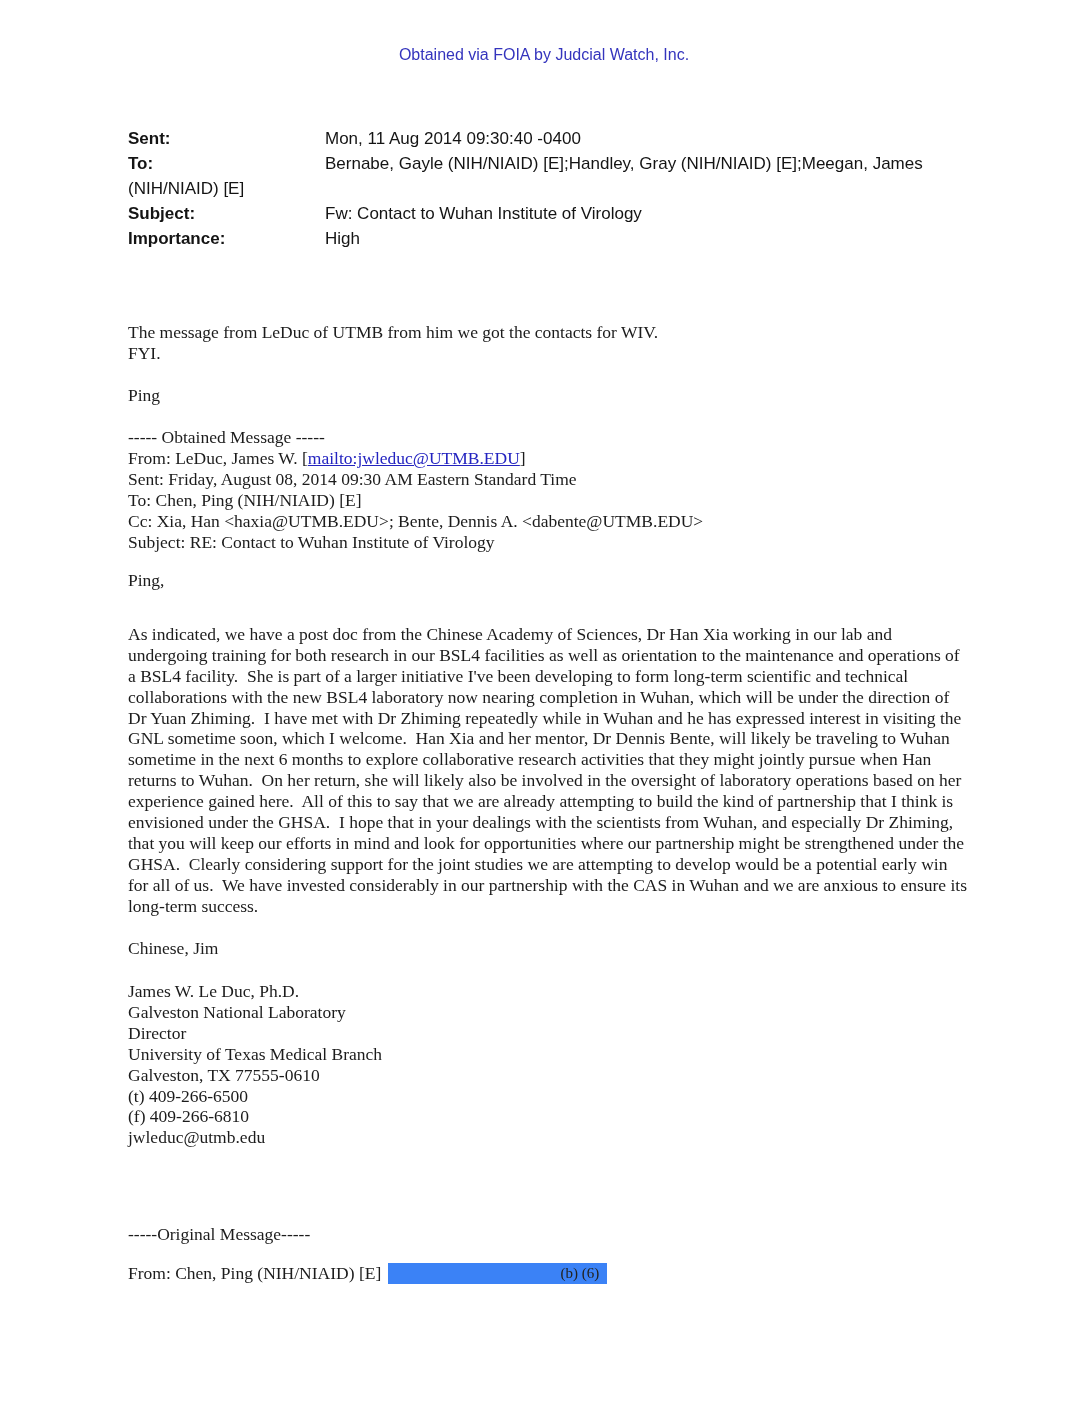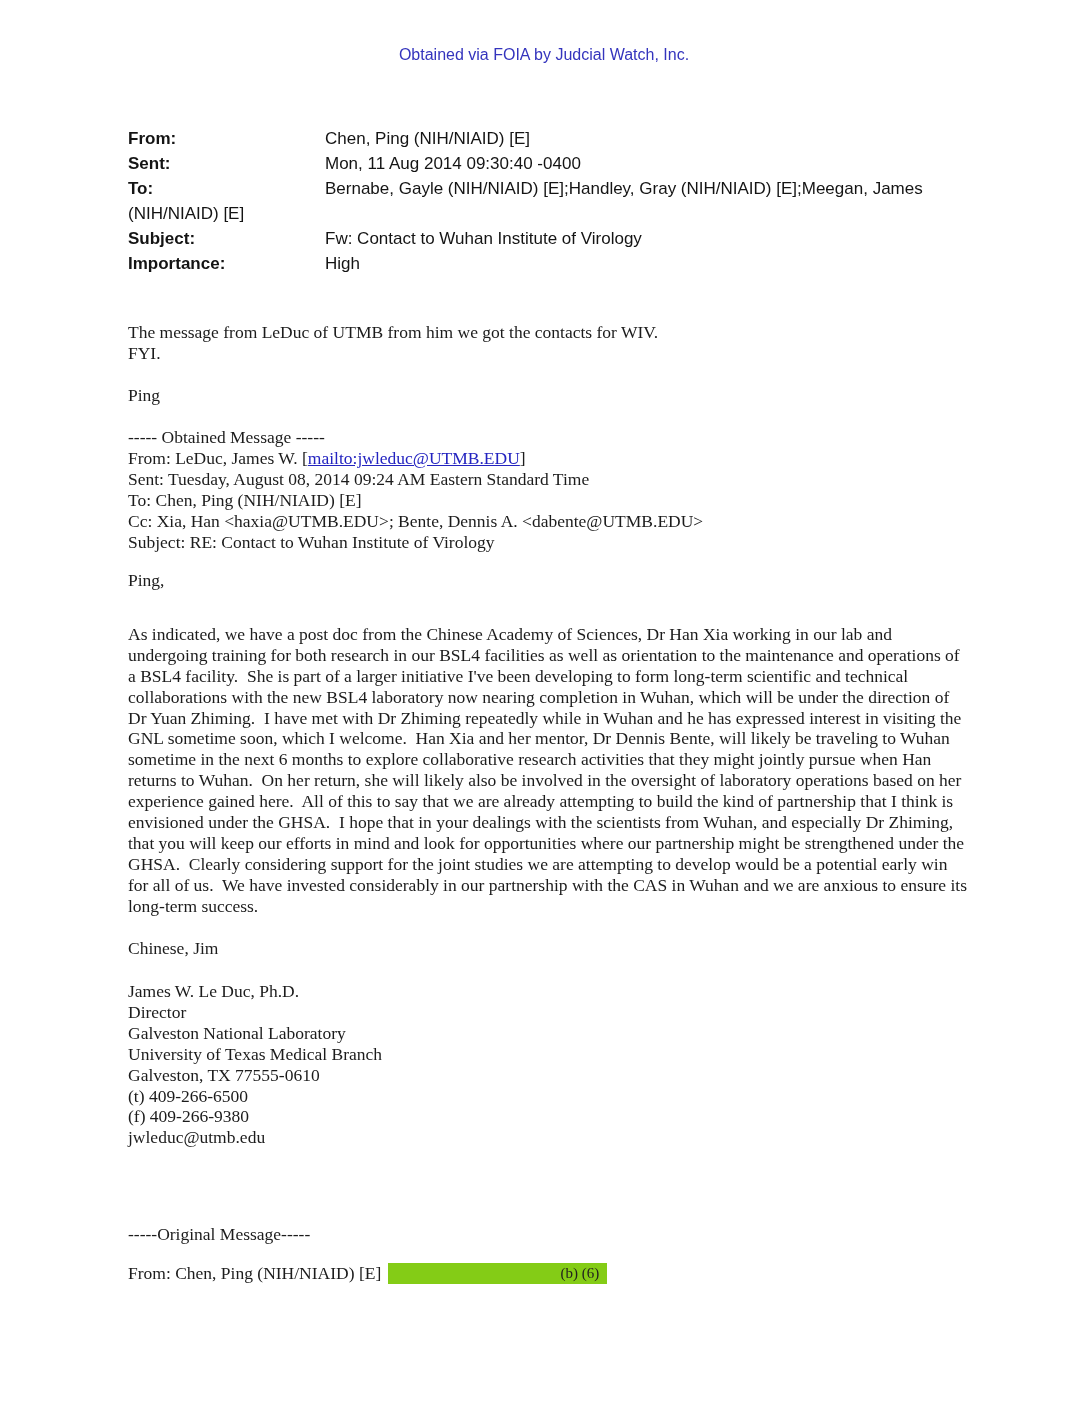--- a/index.html
+++ b/index.html
@@ -104,37 +104,33 @@
   }
   .redaction-box {
     display: inline-flex;
     justify-content: flex-end;
     align-items: center;
     box-sizing: border-box;
     width: 219px;
     height: 21px;
     margin-left: 7px;
     padding-right: 8px;
-    background: #84cc16;
+    background: #3b82f6;
     font-size: 15px;
     color: #22221e;
   }
 </style>
 </head>
 <body>
 
 <div class="page">
 
   <div class="foia-notice">Obtained via FOIA by Judcial Watch, Inc.</div>
 
   <div class="email-header">
-    <div class="hdr-row">
-      <span class="hdr-label">From:</span>
-      <span class="hdr-value">Chen, Ping (NIH/NIAID) [E]</span>
-    </div>
     <div class="hdr-row">
       <span class="hdr-label">Sent:</span>
       <span class="hdr-value">Mon, 11 Aug 2014 09:30:40 -0400</span>
     </div>
     <div class="hdr-row">
       <span class="hdr-label">To:</span>
       <span class="hdr-value">Bernabe, Gayle (NIH/NIAID) [E];Handley, Gray (NIH/NIAID) [E];Meegan, James</span>
     </div>
     <div class="hdr-wrap-line">(NIH/NIAID) [E]</div>
     <div class="hdr-row">
@@ -149,40 +145,40 @@
 
   <div class="forward-note">
     <div>The message from LeDuc of UTMB from him we got the contacts for WIV.</div>
     <div>FYI.</div>
     <div class="signoff">Ping</div>
   </div>
 
   <div class="orig-msg-header">
     <div>----- Obtained Message -----</div>
     <div><span>From: LeDuc, James W. [</span><a href="#" class="mail-link">mailto:jwleduc@UTMB.EDU</a><span>]</span></div>
-    <div>Sent: Tuesday, August 08, 2014 09:24 AM Eastern Standard Time</div>
+    <div>Sent: Friday, August 08, 2014 09:30 AM Eastern Standard Time</div>
     <div>To: Chen, Ping (NIH/NIAID) [E]</div>
     <div>Cc: Xia, Han &lt;haxia@UTMB.EDU&gt;; Bente, Dennis A. &lt;dabente@UTMB.EDU&gt;</div>
     <div>Subject: RE: Contact to Wuhan Institute of Virology</div>
   </div>
 
   <div class="letter-body">
     <div class="greeting">Ping,</div>
     <div class="paragraph">As indicated, we have a post doc from the Chinese Academy of Sciences, Dr Han Xia working in our lab and undergoing training for both research in our BSL4 facilities as well as orientation to the maintenance and operations of a BSL4 facility.  She is part of a larger initiative I've been developing to form long-term scientific and technical collaborations with the new BSL4 laboratory now nearing completion in Wuhan, which will be under the direction of Dr Yuan Zhiming.  I have met with Dr Zhiming repeatedly while in Wuhan and he has expressed interest in visiting the GNL sometime soon, which I welcome.  Han Xia and her mentor, Dr Dennis Bente, will likely be traveling to Wuhan sometime in the next 6 months to explore collaborative research activities that they might jointly pursue when Han returns to Wuhan.  On her return, she will likely also be involved in the oversight of laboratory operations based on her experience gained here.  All of this to say that we are already attempting to build the kind of partnership that I think is envisioned under the GHSA.  I hope that in your dealings with the scientists from Wuhan, and especially Dr Zhiming, that you will keep our efforts in mind and look for opportunities where our partnership might be strengthened under the GHSA.  Clearly considering support for the joint studies we are attempting to develop would be a potential early win for all of us.  We have invested considerably in our partnership with the CAS in Wuhan and we are anxious to ensure its long-term success.</div>
     <div class="thanks">Chinese, Jim</div>
   </div>
 
   <div class="signature">
     <div>James W. Le Duc, Ph.D.</div>
+    <div>Galveston National Laboratory</div>
     <div>Director</div>
-    <div>Galveston National Laboratory</div>
     <div>University of Texas Medical Branch</div>
     <div>Galveston, TX 77555-0610</div>
     <div>(t) 409-266-6500</div>
-    <div>(f) 409-266-9380</div>
+    <div>(f) 409-266-6810</div>
     <div>jwleduc@utmb.edu</div>
   </div>
 
   <div class="footer-block">
     <div>-----Original Message-----</div>
     <div class="footer-from-line">
       <span>From: Chen, Ping (NIH/NIAID) [E]</span>
       <span class="redaction-box">
         <span>(b) (6)</span>
       </span>

